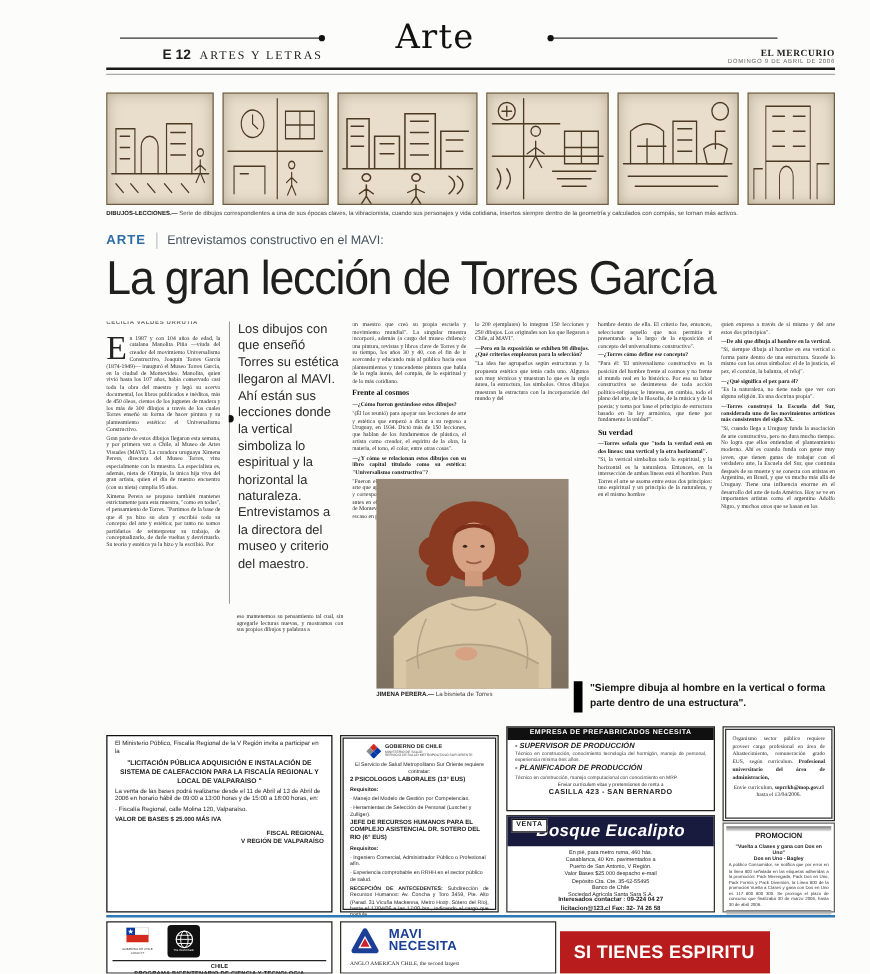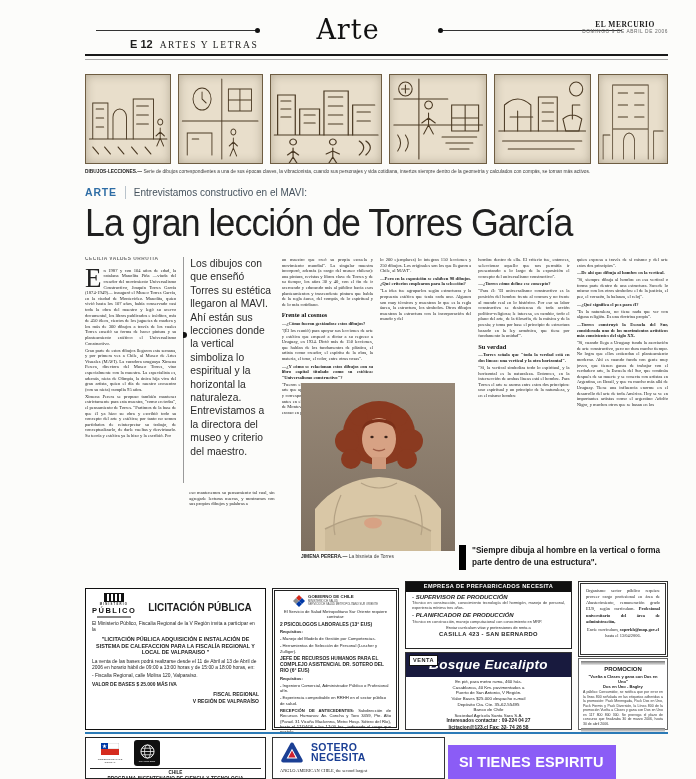--- a/index.html
+++ b/index.html
@@ -11,21 +11,21 @@
   
   .paper-title { left:0; top:16px; width:100%; text-align:center;
     font:400 27px/1 "DejaVu Serif", serif; letter-spacing:1px; color:#111; }
   .hdr-left { left:85px; top:39px; display:flex; align-items:baseline; gap:7px; }
   .hdr-page { font:bold 11px/1 "Liberation Sans", sans-serif;margin-left:45px; }
   .hdr-section { font:400 9.5px/1 "Liberation Serif", serif; letter-spacing:1.6px; }
   .hdr-rule-l { left:96px; top:30px; width:162px; border-top:1px solid #333; }
   .hdr-rule-r { left:440px; top:30px; width:182px; border-top:1px solid #333; }
   .dot { position:absolute; width:5px; height:5px; border-radius:50%; background:#111; top:-3px; }
   .dot-r { right:-2px; } .dot-l { left:-2px; }
-  .hdr-right { right:28px; top:20px; text-align:center; }
+  .hdr-right { right:28px; top:38px; text-align:right; }
   .hdr-paper { font:bold 7.5px/1.2 "Liberation Serif", serif; letter-spacing:.5px; }
   .hdr-date { font:400 4.8px/1.4 "Liberation Sans", sans-serif; color:#666; letter-spacing:.6px; }
   .hdr-main-rule { left:85px; top:54px; width:583px; border-top:2.5px solid #191919; }
   .hdr-main-rule2 { left:85px; top:59px; width:583px; border-top:1px solid #aaa; }
 
   
   .strip { left:85px; top:74px; width:583px; height:90px; display:flex; gap:7px; }
   .panel { background:#e8decb; border:1px solid #6e5d42; flex:1 1 auto;
            box-shadow: inset 0 0 10px rgba(90,78,55,.35); }
   .panel svg { width:100%; height:100%; display:block; }
@@ -135,21 +135,21 @@
   .wb-label { font:400 2.3px/1 "Liberation Sans", sans-serif; color:#fff; text-align:center; }
   .adG-foot { border-top:1px solid #222; margin-top:2px; padding-top:1px; text-align:center; }
   .adG-f1 { font:bold 4.6px/1.25 "Liberation Sans", sans-serif; }
   .adG-f2 { font:bold 4.6px/1.25 "Liberation Sans", sans-serif; letter-spacing:.2px; }
 
   .adH { left:272px; top:737px; width:173px; height:42px; border:1px solid #333; padding:3px 7px; }
   .adH-row { display:flex; align-items:center; gap:7px; }
   .aa-name { color:#1b3f94; font:bold 10.5px/0.95 "Liberation Sans", sans-serif; letter-spacing:.3px; }
   .adH-body { font:400 4.4px/1.35 "Liberation Serif", serif; text-align:justify; margin-top:3px; color:#222; }
 
-  .adI { left:448px; top:745px; width:168px; height:34px; background:#8b5cf6;
+  .adI { left:448px; top:745px; width:168px; height:34px; background:#b91c1c;
          display:flex; align-items:center; padding-left:11px; }
   .adI span { color:#fff; font:bold 14.5px/1 "Liberation Sans", sans-serif; letter-spacing:.2px; }
 </style>
 </head>
 <body>
 
 <div id="page">
 
   <div class="abs paper-title">Arte</div>
   <div class="abs hdr-rule-l">
@@ -330,29 +330,20 @@
   <div class="abs photo-cap">
     <b>JIMENA PERERA.—</b><span> La bisnieta de Torres</span>
   </div>
 
   <div class="abs qbox">
     <span class="qbar"></span>
     <span class="qtext">"Siempre dibuja al hombre en la vertical o forma parte dentro de una estructura".</span>
   </div>
 
   <div class="abs ad adA">
-    <div class="adA-head">
-      <div class="mp-logo">
-        <div class="mp-emblem"></div>
-        <div class="mp-l1">MINISTERIO</div>
-        <div class="mp-main">PÚBLICO</div>
-        <div class="mp-bar"></div>
-      </div>
-      <div class="adA-title">LICITACIÓN PÚBLICA</div>
-    </div>
     <p>El Ministerio Público, Fiscalía Regional de la V Región invita a participar en la</p>
     <p class="subj">"LICITACIÓN PÚBLICA ADQUISICIÓN E INSTALACIÓN DE SISTEMA DE CALEFACCION PARA LA FISCALÍA REGIONAL Y LOCAL DE VALPARAISO "</p>
     <p>La venta de las bases podrá realizarse desde el 11 de Abril al 13 de Abril de 2006 en horario hábil de 09:00 a 13:00 horas y de 15:00 a 18:00 horas, en:</p>
     <p>- Fiscalía Regional, calle Molina 120, Valparaíso.</p>
     <p class="price">VALOR DE BASES $ 25.000 MÁS IVA</p>
     <div class="sig">
       <div>FISCAL REGIONAL</div>
       <div>V REGIÓN DE VALPARAÍSO</div>
     </div>
   </div>
@@ -459,21 +450,21 @@
     </div>
   </div>
 
   <div class="abs ad adH">
     <div class="adH-row">
       <svg width="24" height="24" viewBox="0 0 60 60">
         <path d="M30 9 L52 49 H8 Z" fill="none" stroke="#1b3f94" stroke-width="10" stroke-linejoin="round"></path>
         <path d="M30 24 L39 41 H21 Z" fill="#d0202e"></path>
       </svg>
       <div>
-        <div class="aa-name">SOTERO</div>
+        <div class="aa-name">MAVI</div>
         <div class="aa-name">NECESITA</div>
       </div>
     </div>
     <div class="adH-body">ANGLO AMERICAN CHILE, the second largest</div>
   </div>
 
   <div class="abs adI">
     <span>SI TIENES ESPIRITU</span>
   </div>
 

